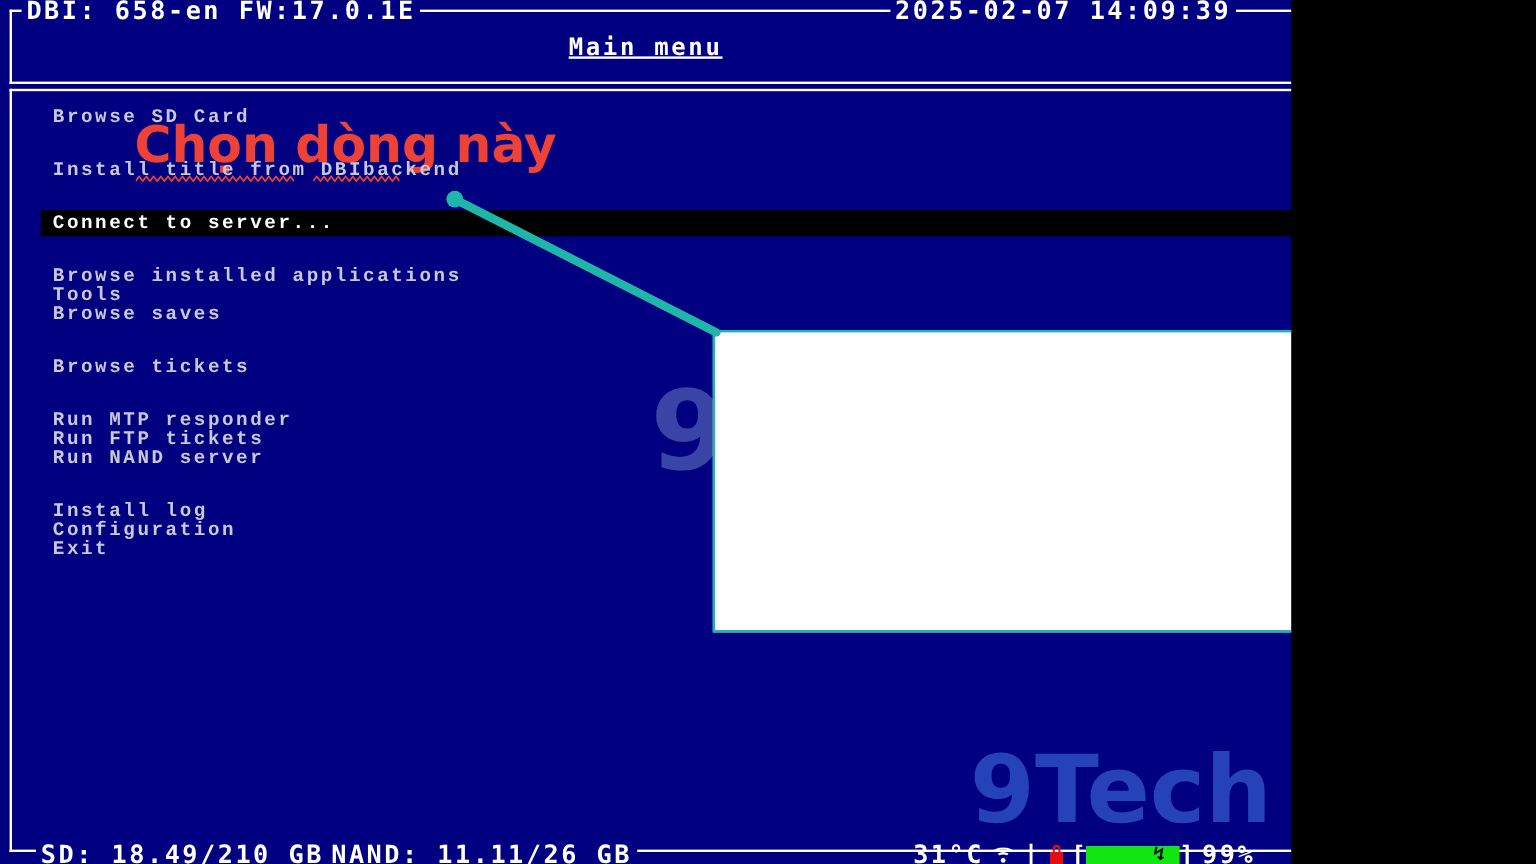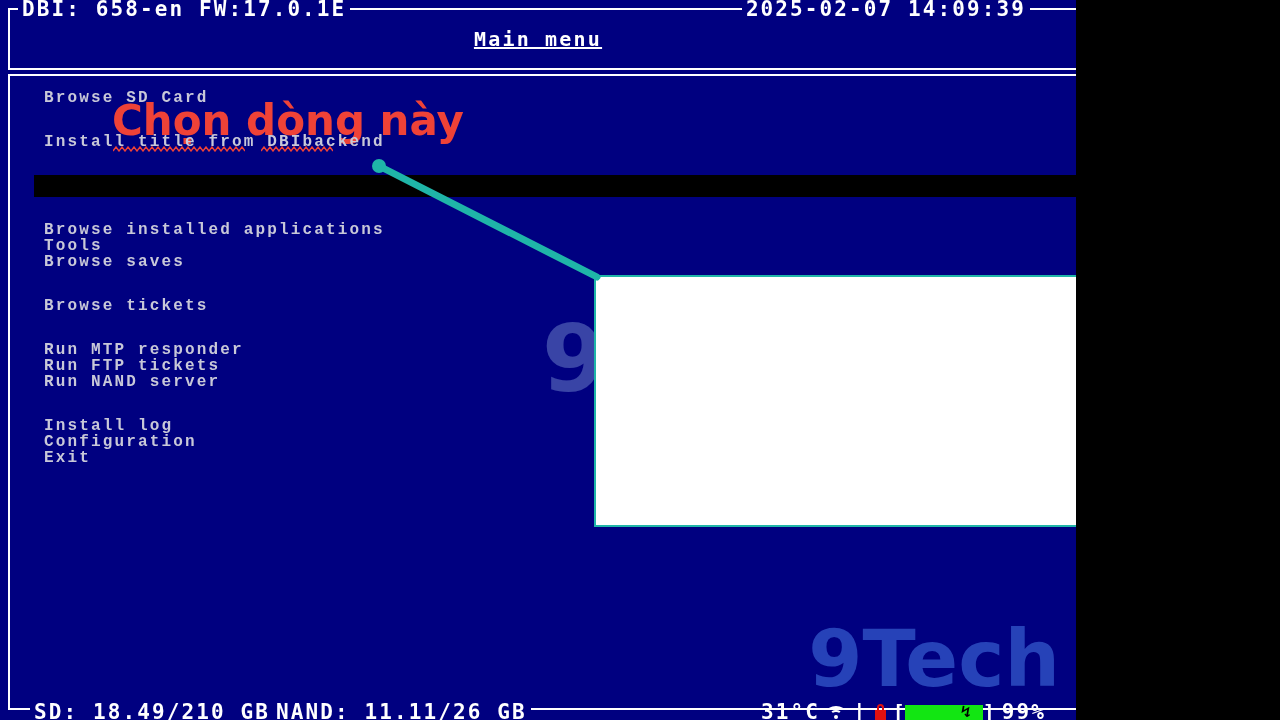--- a/index.html
+++ b/index.html
@@ -282,21 +282,21 @@
   <div class="hline" style="left:8px;  top:74px;  width:1264px;"></div>
   <div class="hline" style="left:8px;  top:708px; width:1264px;"></div>
 
   <div id="hdr-left-text">DBI: 658-en FW:17.0.1E</div>
   <div id="hdr-right-text">2025-02-07 14:09:39</div>
   <div id="title">Main menu</div>
 
   <div id="menu">
       <div class="menu-row"><span class="lbl">Browse SD Card</span></div>
       <div class="menu-row gap"><span class="lbl">Install title from DBIbackend</span></div>
-      <div class="menu-row selected gap"><span class="hl"></span></div>
+      <div class="menu-row selected gap"><span class="hl"></span><span class="lbl">Connect to server...</span></div>
       <div class="menu-row gap"><span class="lbl">Browse installed applications</span></div>
       <div class="menu-row"><span class="lbl">Tools</span></div>
       <div class="menu-row"><span class="lbl">Browse saves</span></div>
       <div class="menu-row gap"><span class="lbl">Browse tickets</span></div>
       <div class="menu-row gap"><span class="lbl">Run MTP responder</span></div>
       <div class="menu-row"><span class="lbl">Run FTP tickets</span></div>
       <div class="menu-row"><span class="lbl">Run NAND server</span></div>
       <div class="menu-row gap"><span class="lbl">Install log</span></div>
       <div class="menu-row"><span class="lbl">Configuration</span></div>
       <div class="menu-row"><span class="lbl">Exit</span></div>

